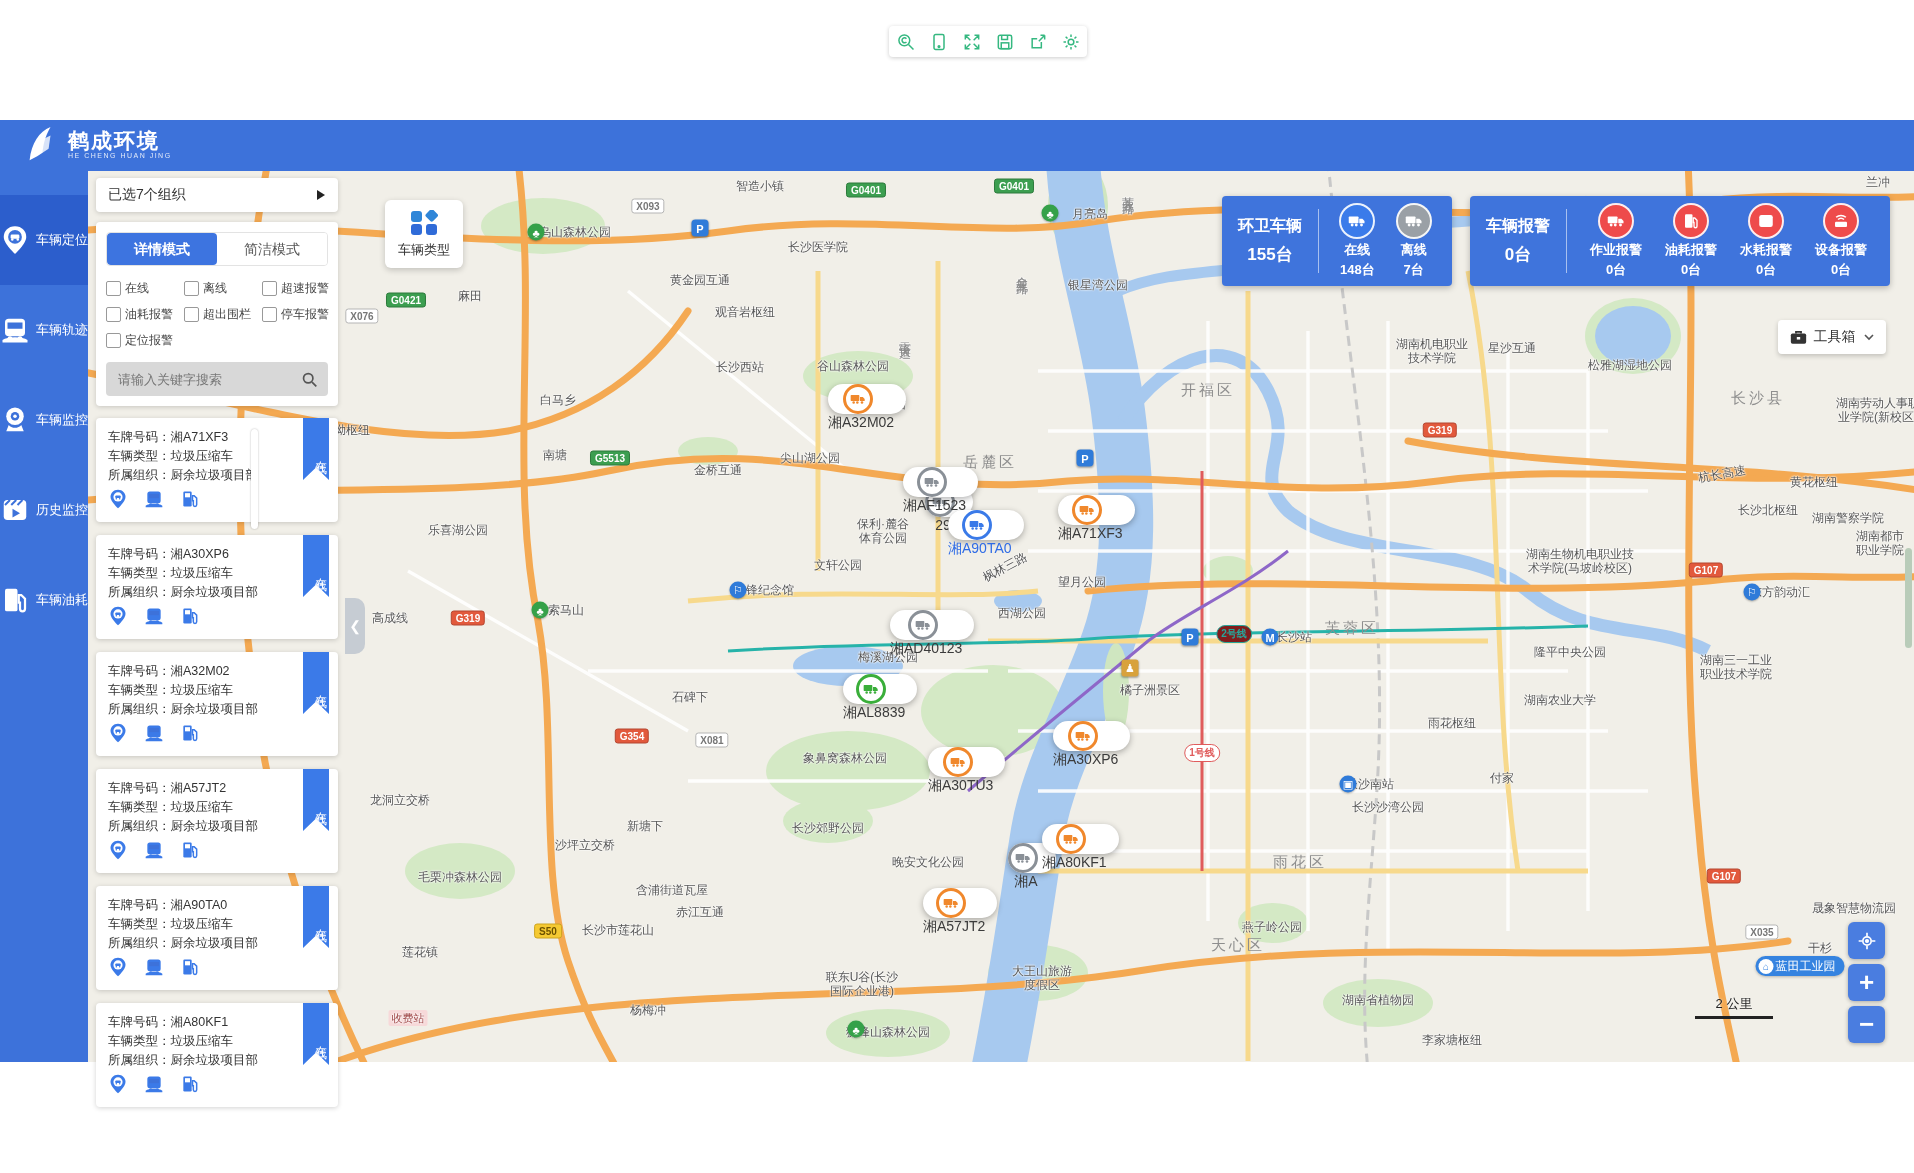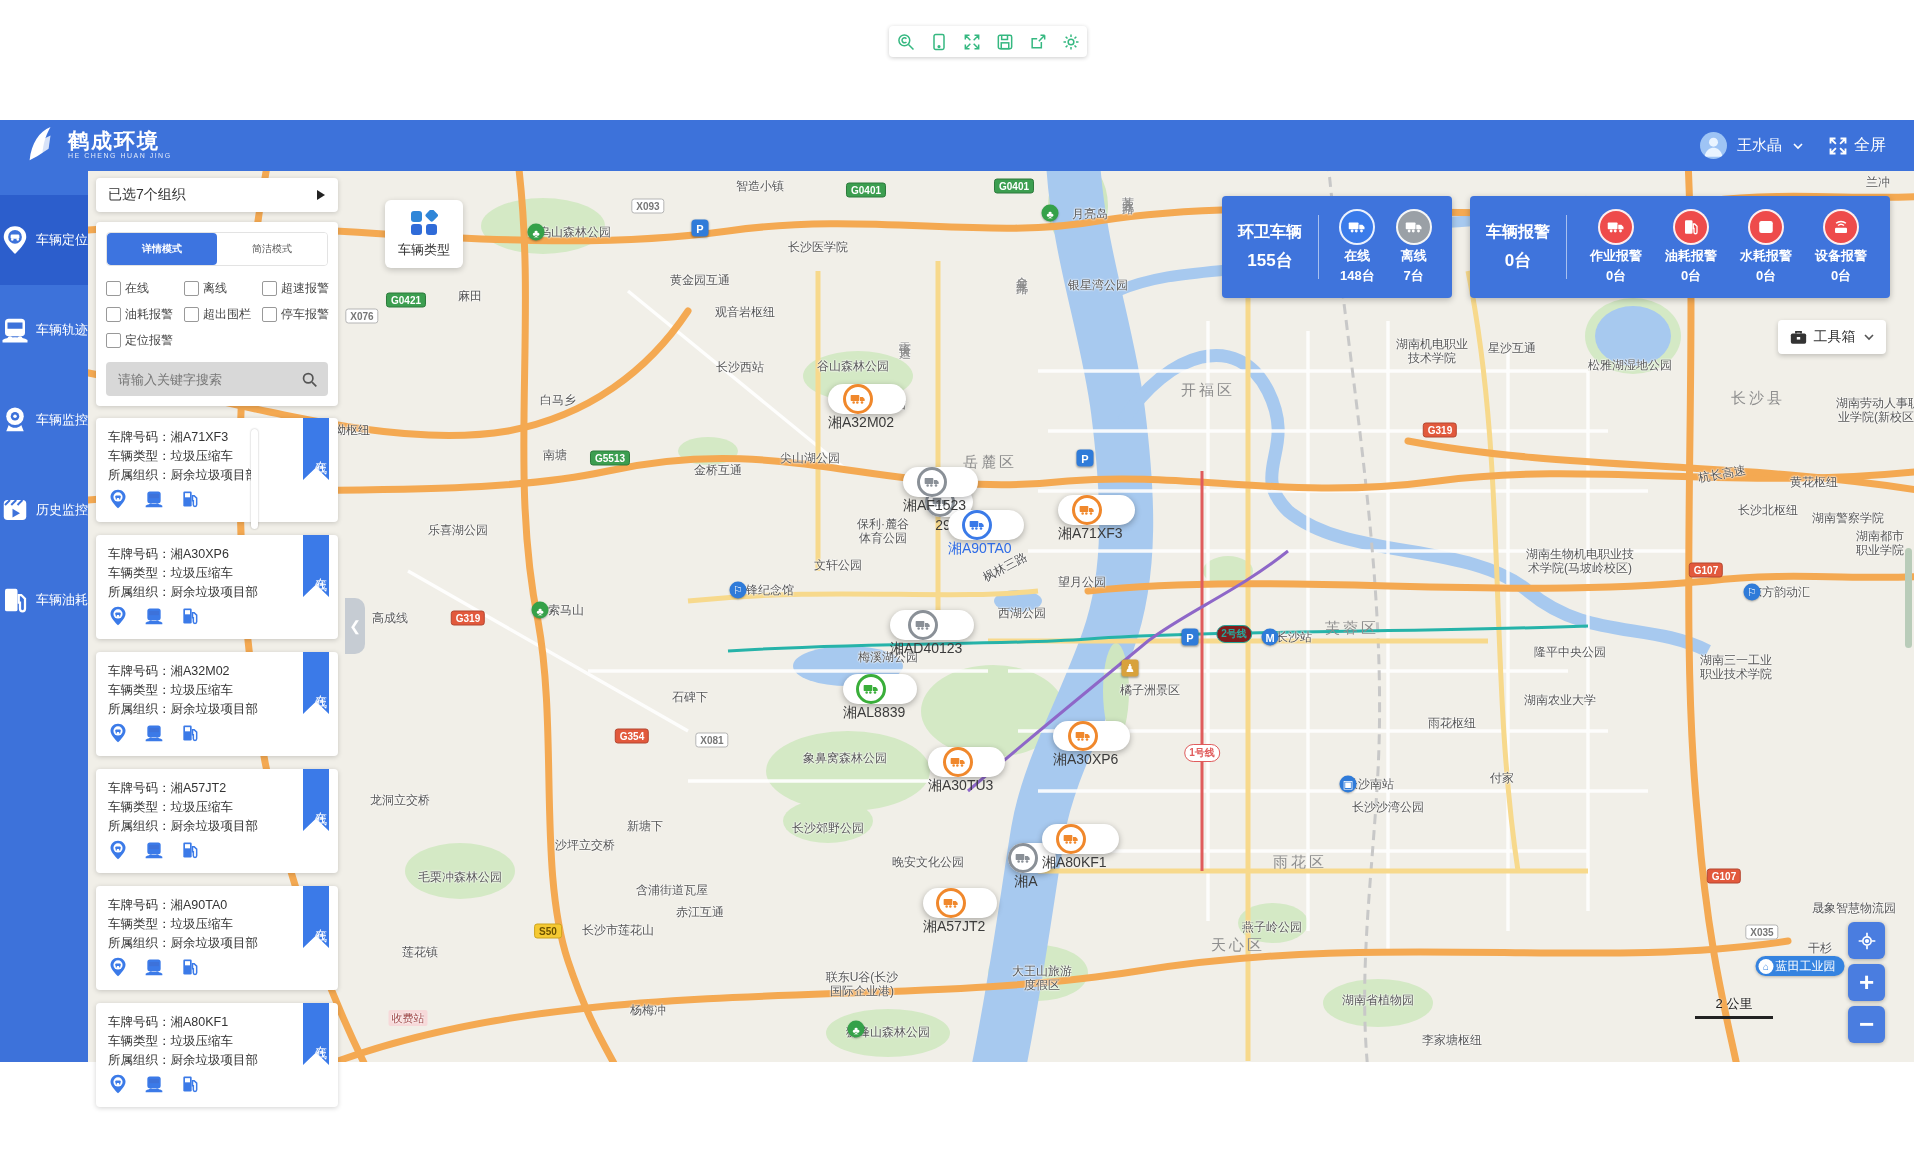--- a/index.html
+++ b/index.html
@@ -57,21 +57,21 @@
   .marker{position:absolute;height:30px;background:#fff;border-radius:16px;display:flex;align-items:center;
       padding-right:12px;box-shadow:0 2px 6px rgba(0,0,0,.3);z-index:30;cursor:pointer;flex-direction:column;}
   .marker .mc{flex:0 0 auto;width:30px;height:30px;border-radius:50%;background:#fff;border:3px solid var(--c);
       box-sizing:border-box;display:flex;align-items:center;justify-content:center;margin-right:6px;}
   .marker .mc svg{width:16px;height:16px;}
   .marker .plate{font-size:14px;color:#3b3b3b;white-space:nowrap;}
   .marker.selected{z-index:33;}
   .marker.selected .plate{color:#2e6be6;}
   .marker.partial{z-index:28;}
   
-  .stat-panel{position:absolute;top:196px;height:102px;background:#3f74dc;border-radius:4px;color:#fff;display:flex;align-items:center;z-index:50;box-shadow:0 2px 6px rgba(0,0,0,.25);}
+  .stat-panel{position:absolute;top:196px;height:90px;background:#3f74dc;border-radius:4px;color:#fff;display:flex;align-items:center;z-index:50;box-shadow:0 2px 6px rgba(0,0,0,.25);}
   .stat-head{width:96px;text-align:center;}
   .stat-head .t{font-size:16px;font-weight:bold;}
   .stat-head .c{font-size:17px;font-weight:bold;margin-top:6px;}
   .stat-div{width:1px;height:64px;background:rgba(255,255,255,.55);}
   .stat-groups{flex:1;display:flex;justify-content:space-evenly;}
   .sgroup{display:flex;flex-direction:column;align-items:center;gap:2px;}
   .sgroup .circ{width:32px;height:32px;border-radius:50%;display:flex;align-items:center;justify-content:center;border:2px solid rgba(255,255,255,.9);}
   .sgroup .circ svg{width:18px;height:18px;}
   .sgroup .gl{font-size:13px;font-weight:bold;}
   .sgroup .gc{font-size:13px;font-weight:bold;}
@@ -85,21 +85,21 @@
       display:flex;align-items:center;justify-content:center;font-size:26px;font-weight:bold;cursor:pointer;box-shadow:0 1px 4px rgba(0,0,0,.3);}
   #scale{position:absolute;left:1695px;top:995px;z-index:45;font-size:13px;color:#222;text-align:center;text-shadow:0 0 2px #fff;}
   #scale .bar{width:78px;height:3px;background:#222;margin-top:3px;}
   
   #panel{position:absolute;left:96px;top:178px;width:242px;z-index:58;}
   .pcard{background:#fff;border-radius:4px;box-shadow:0 1px 5px rgba(0,0,0,.18);}
   #org-card{height:34px;display:flex;align-items:center;justify-content:space-between;padding:0 12px;box-sizing:border-box;cursor:pointer;}
   #org-card .t{font-size:14px;color:#333;}
   #block-card{margin-top:10px;padding:10px;box-sizing:border-box;}
   #mode-tabs{display:flex;border:1px solid #e3e3e3;border-radius:4px;overflow:hidden;}
-  .mtab{flex:1;height:32px;line-height:32px;text-align:center;font-size:10px;color:#555;background:#fff;cursor:pointer;}
+  .mtab{flex:1;height:32px;line-height:32px;text-align:center;font-size:14px;color:#555;background:#fff;cursor:pointer;}
   .mtab.active{background:#3d74e0;color:#fff;font-weight:bold;border-radius:4px;}
   #filters{display:grid;grid-template-columns:78px 78px 1fr;row-gap:9px;margin-top:14px;}
   .filter{display:flex;align-items:center;gap:4px;font-size:12px;color:#444;cursor:pointer;white-space:nowrap;}
   .cbox{width:13px;height:13px;border:1px solid #999;border-radius:2px;background:#fff;flex:0 0 auto;}
   #search-wrap{margin-top:13px;height:34px;background:#d8d8d8;border-radius:4px;display:flex;align-items:center;padding:0 10px;box-sizing:border-box;}
   #search-input{flex:1;border:none;background:transparent;outline:none;font-size:13px;color:#555;font-family:inherit;}
   #search-input::placeholder{color:#767676;}
   #vlist{margin-top:12px;}
   .vcard{position:relative;background:#fff;border-radius:4px;box-shadow:0 1px 5px rgba(0,0,0,.18);height:104px;margin-bottom:13px;
       padding:10px 12px;box-sizing:border-box;cursor:pointer;}
@@ -121,38 +121,20 @@
 
   <div id="navbar">
     <div class="logo">
       <svg class="logo-mark" viewBox="0 0 40 42">
         <path d="M8 38 C10 20 18 8 30 3 C24 14 22 22 22 30 L16 34 Z" fill="#fff"></path>
         <path d="M22 16 L30 12 L28 26 L22 30 Z" fill="#fff" opacity=".8"></path>
       </svg>
       <div>
         <div class="logo-title">鹤成环境</div>
         <div class="logo-sub">HE CHENG HUAN JING</div>
-      </div>
-    </div>
-    <div id="user-area">
-      <div class="avatar">
-        <svg viewBox="0 0 24 24">
-            <circle cx="12" cy="9" r="4" fill="#eaf4ff"></circle>
-            <path d="M4 22 C5 16 9 14 12 14 C15 14 19 16 20 22 Z" fill="#eaf4ff"></path>
-          </svg>
-      </div>
-      <span class="uname">王水晶</span>
-      <svg class="chev" viewBox="0 0 12 12">
-          <path d="M2 4 L6 8 L10 4" stroke="#fff" stroke-width="1.6" fill="none"></path>
-        </svg>
-      <div class="fs-wrap">
-        <svg class="fs-ico" viewBox="0 0 24 24" stroke="#fff" stroke-width="2.2" fill="none">
-          <path d="M9 3 H3 V9 M3 3 L9.5 9.5 M15 3 H21 V9 M21 3 L14.5 9.5 M9 21 H3 V15 M3 21 L9.5 14.5 M15 21 H21 V15 M21 21 L14.5 14.5"></path>
-        </svg>
-        <span>全屏</span>
       </div>
     </div>
   </div>
   <div id="top-toolbar">
       <span class="tool-icon"><svg viewBox="0 0 24 24" stroke="#35b880" stroke-width="1.8" fill="none">
           <circle cx="10" cy="10" r="6.5"></circle>
           <path d="M15 15 L21 21"></path>
           <path d="M12.5 8 a3 3 0 1 0 0 4"></path>
         </svg></span>
       <span class="tool-icon"><svg viewBox="0 0 24 24" stroke="#35b880" stroke-width="1.8" fill="none">

